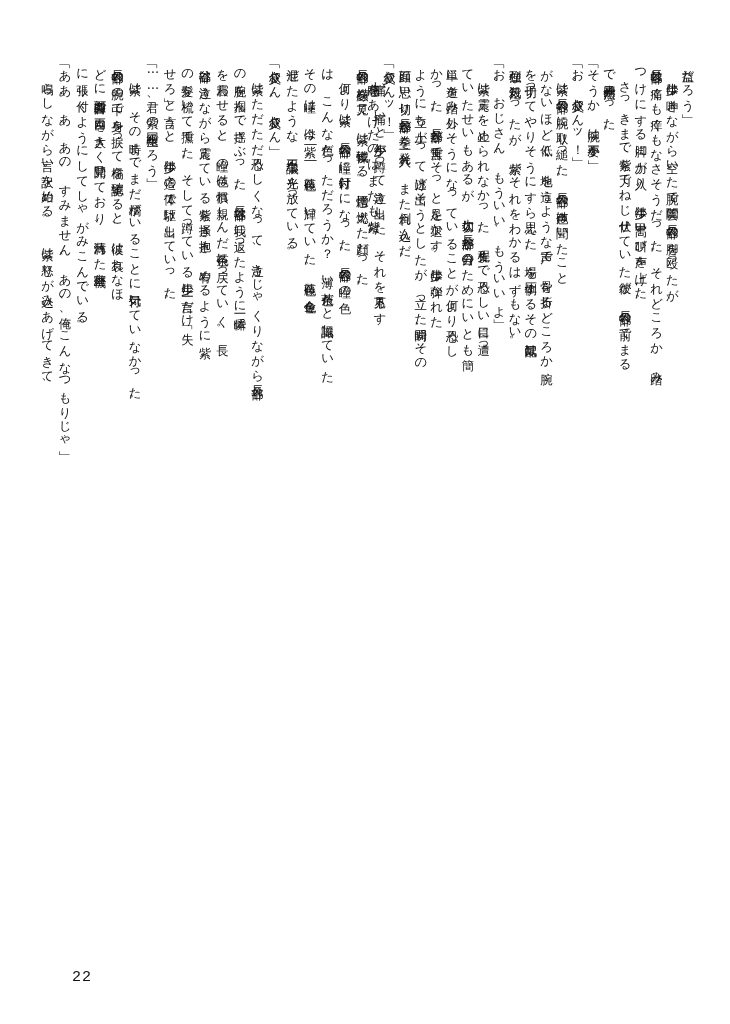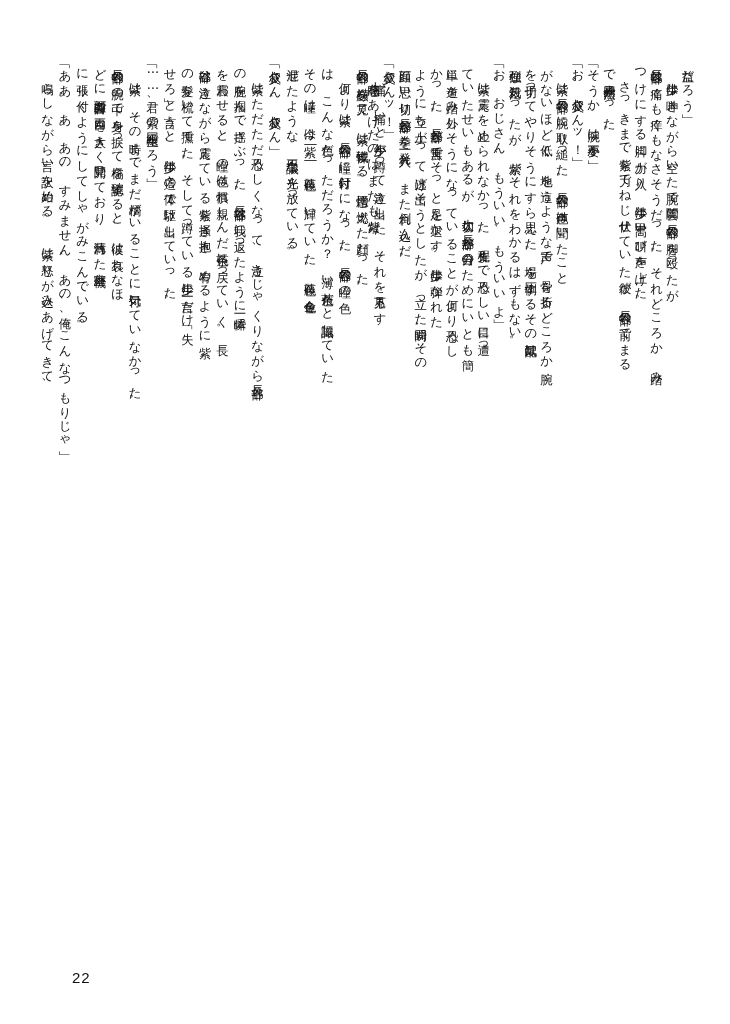--- a/index.html
+++ b/index.html
@@ -48,21 +48,21 @@
     width: 350px;
     height: 880px;
     display: flex;
     flex-direction: row-reverse;
   }
   .page-number {
     position: absolute;
     left: 72px;
     bottom: 38px;
     font-size: 15px;
-    font-family: Liberation Sans, sans-serif;
+    font-family: Liberation Mono, monospace;
     color: #111;
     letter-spacing: 1px;
   }
 </style>
 </head>
 <body>
 
 <div class="page">
 
   <div class="block-one">

